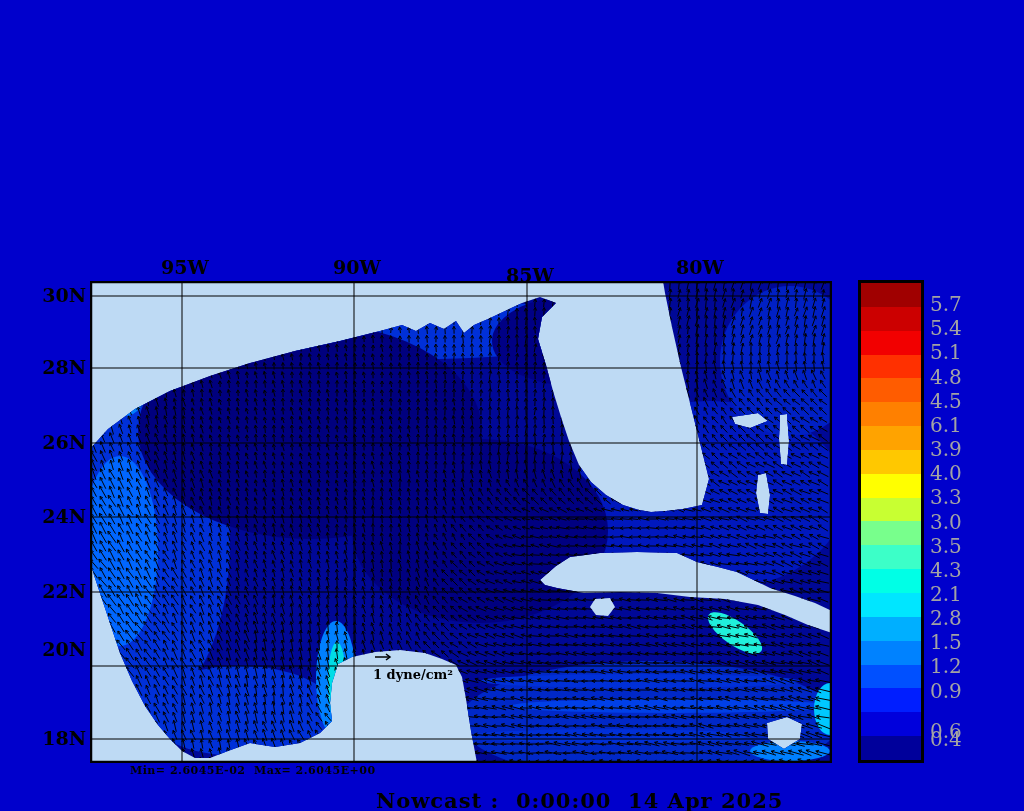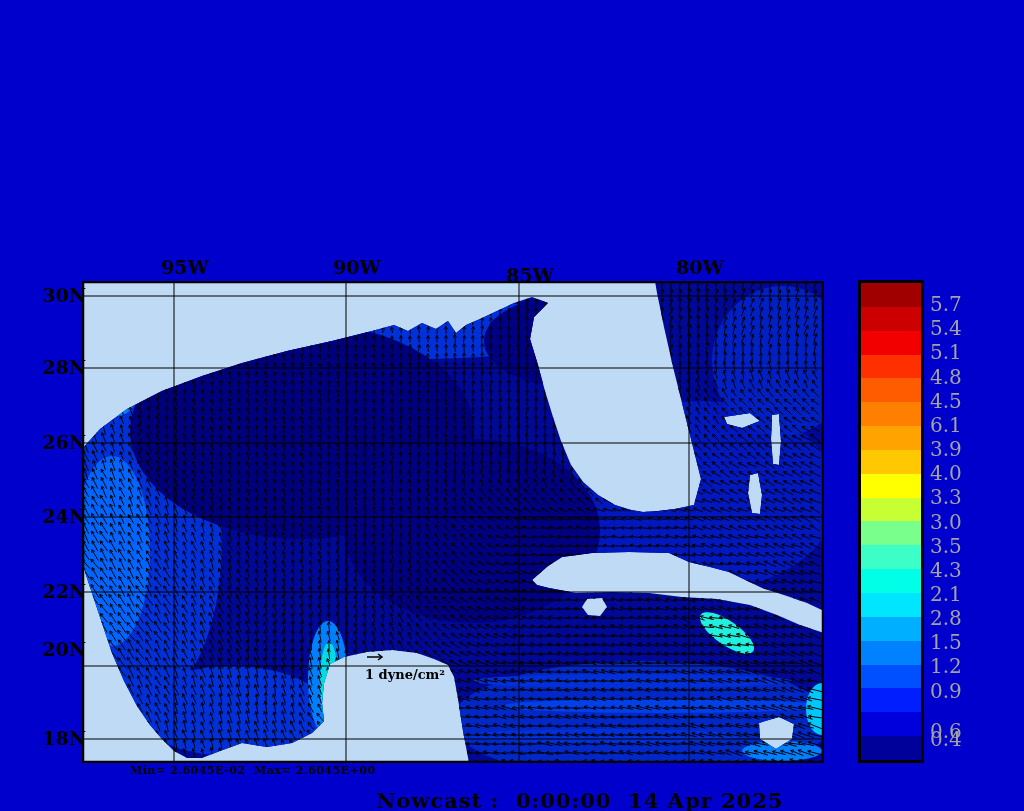--- a/index.html
+++ b/index.html
@@ -35,21 +35,21 @@
   }
   #timestamp-label{
     position:absolute;font-size:21px;font-weight:bold;color:#000;
     white-space:pre;letter-spacing:1px;
   }
 </style>
 </head>
 <body style="background: rgb(0, 0, 204);">
 
 <div id="stage">
-  <div id="map-wrap" style="left: 82px; top: 281px; width: 742px; height: 482px;">
+  <div id="map-wrap" style="left: 90px; top: 281px; width: 742px; height: 482px;">
       <svg id="map-svg" width="742" height="482" viewBox="0 0 742 482">
         <rect x="0" y="0" width="742" height="482" fill="#BEDAF4"></rect>
         <path d="M0,168L18,148L45,128L80,110L120,95L160,82L205,70L250,60L290,50L312,44L326,50L340,42L354,48L366,40L374,52L384,44L398,38L415,30L432,22L450,16L466,22L452,36L448,58L456,84L463,110L471,136L479,160L489,184L501,201L516,214L533,224L549,229L561,231L576,230L593,228L612,224L619,198L611,166L601,126L591,86L582,46L575,12L573,0L742,0L742,482L387,482L381,450L376,418L372,396L366,384L352,378L335,372L310,369L285,371L262,376L248,383L242,402L240,422L242,440L230,452L210,462L185,466L160,462L138,470L120,477L105,477L92,470L80,458L68,444L55,425L42,400L30,372L20,342L10,312L4,294L0,280ZM450,299L466,285L480,276L510,272L547,271L587,272L607,281L628,286L647,291L680,307L705,315L725,322L742,330L742,352L718,344L695,334L668,324L635,318L600,316L567,312L530,311L494,312L467,307L455,304ZM505,318L520,317L525,326L518,335L506,334L500,326ZM677,442L697,436L712,443L710,458L694,468L678,458ZM642,136L668,132L678,140L660,147L645,143ZM690,134L697,133L699,160L697,184L691,183L689,158ZM668,194L676,192L680,214L678,233L670,232L666,212Z" fill="#000896" fill-rule="evenodd"></path>
         <defs>
           <clipPath id="oceanClip" clipPathUnits="userSpaceOnUse">
             <path d="M0,168L18,148L45,128L80,110L120,95L160,82L205,70L250,60L290,50L312,44L326,50L340,42L354,48L366,40L374,52L384,44L398,38L415,30L432,22L450,16L466,22L452,36L448,58L456,84L463,110L471,136L479,160L489,184L501,201L516,214L533,224L549,229L561,231L576,230L593,228L612,224L619,198L611,166L601,126L591,86L582,46L575,12L573,0L742,0L742,482L387,482L381,450L376,418L372,396L366,384L352,378L335,372L310,369L285,371L262,376L248,383L242,402L240,422L242,440L230,452L210,462L185,466L160,462L138,470L120,477L105,477L92,470L80,458L68,444L55,425L42,400L30,372L20,342L10,312L4,294L0,280ZM450,299L466,285L480,276L510,272L547,271L587,272L607,281L628,286L647,291L680,307L705,315L725,322L742,330L742,352L718,344L695,334L668,324L635,318L600,316L567,312L530,311L494,312L467,307L455,304ZM505,318L520,317L525,326L518,335L506,334L500,326ZM677,442L697,436L712,443L710,458L694,468L678,458ZM642,136L668,132L678,140L660,147L645,143ZM690,134L697,133L699,160L697,184L691,183L689,158ZM668,194L676,192L680,214L678,233L670,232L666,212Z" clip-rule="evenodd"></path>
           </clipPath>
         </defs>
         <g clip-path="url(#oceanClip)">
           <ellipse cx="330" cy="48" rx="190" ry="30" transform="rotate(0 330 48)" fill="#0030D8"></ellipse>

